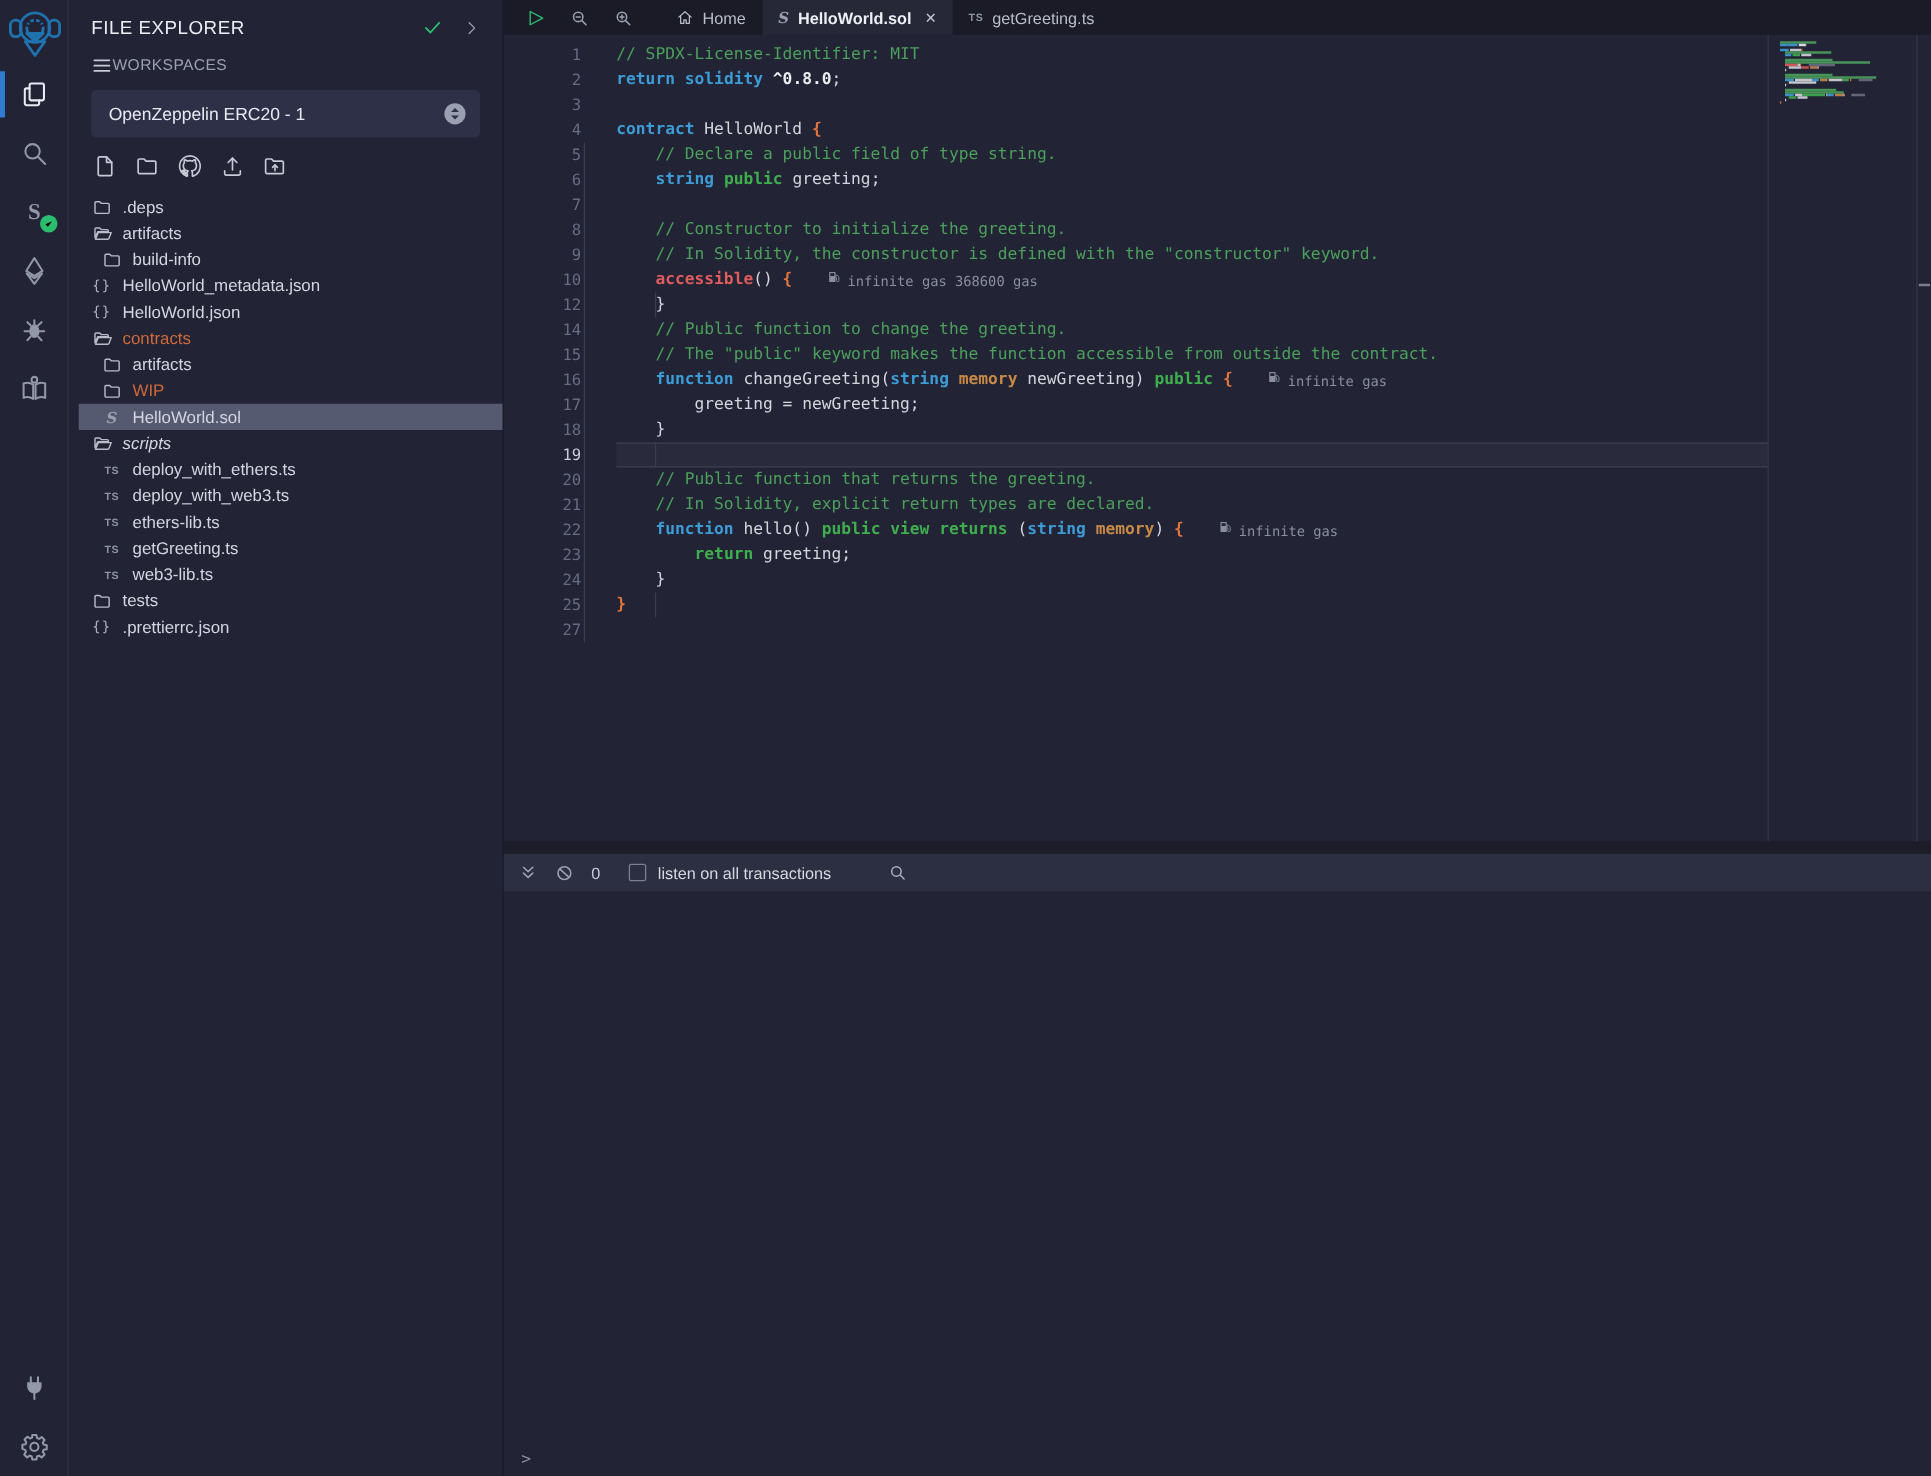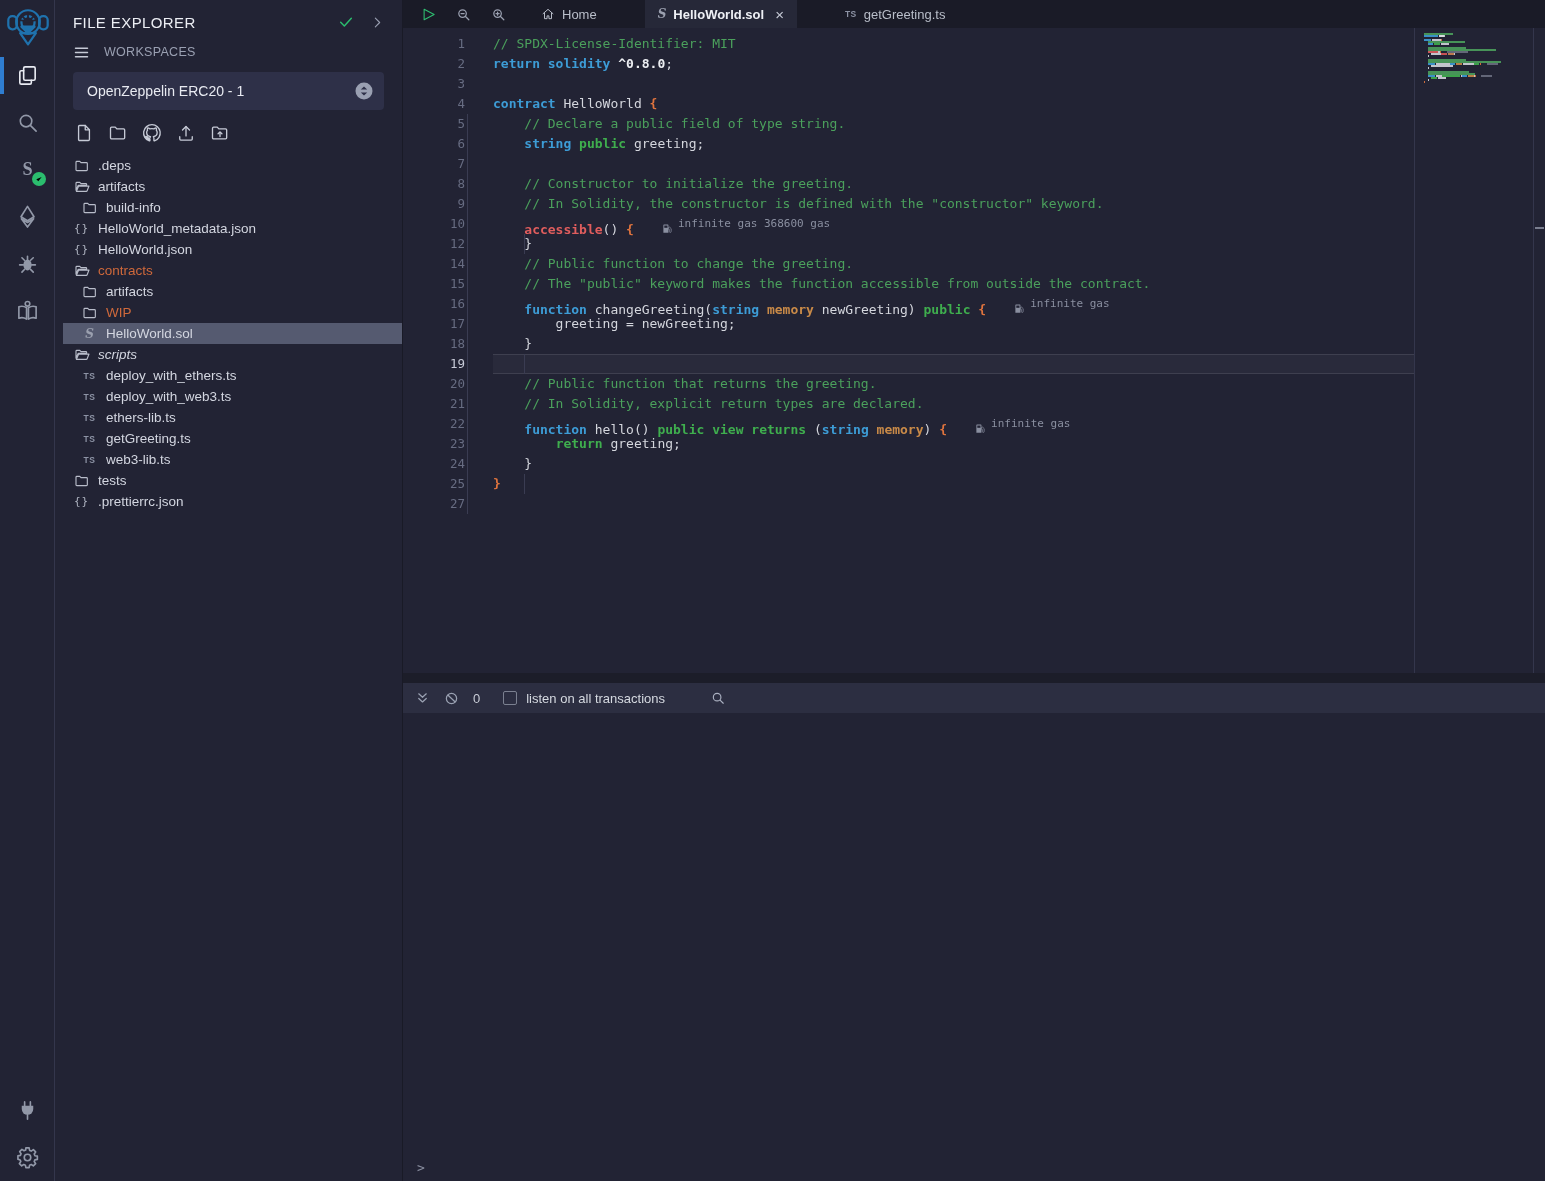--- a/index.html
+++ b/index.html
@@ -27,21 +27,21 @@
               background:var(--green-check,#2bbd6e); display:flex; align-items:center; justify-content:center; color:#fff; }
   .ab-badge svg { width:8px; height:8px; stroke-width:3; }
 
   
   .sidebar { width:348px; height:100%; flex:none; background:var(--bg,#222334); border-right:1px solid #191a26; padding-top:9px; }
   .sb-header { display:flex; align-items:center; padding:0 18px 0 18px; height:26px; }
   .sb-title { font-size:15px; font-weight:500; letter-spacing:.4px; color:#eceef4; }
   .sb-hicons { margin-left:auto; display:flex; align-items:center; gap:17px; }
   .sb-hicons .check { color:var(--green-check,#2bbd6e); } .sb-hicons .check svg{ width:16px;height:16px; stroke-width:2.2;}
   .sb-hicons .chev { color:#9aa0b2; } .sb-hicons .chev svg{ width:13px;height:13px; stroke-width:2;}
-  .ws-row { display:flex; align-items:center; gap:14px; padding:0 18px; height:30px; margin-top:2px; }
+  .ws-row { display:flex; align-items:center; gap:0; padding:0 18px; height:30px; margin-top:2px; }
   .ws-row .icon { color:#c6cad6; } .ws-row .icon svg{ width:17px;height:17px; stroke-width:2; }
   .ws-label { font-size:12.5px; color:var(--text-muted,#9aa0b2); letter-spacing:.3px; }
   .ws-select { margin:5px 18px 0 18px; height:38px; background:var(--bg-dropdown,#2e3048); border-radius:4px;
                display:flex; align-items:center; padding:0 10px 0 14px; cursor:pointer; }
   .ws-name { font-size:14px; font-weight:500; color:#e8eaf1; }
   .ws-sort { margin-left:auto; color:#9aa0b2; } .ws-sort svg { width:20px; height:20px; }
   .sb-toolbar { display:flex; align-items:center; gap:9px; padding:0 16px; height:40px; margin-top:3px; }
   .sb-toolbar .tb-btn { color:var(--icon-bright,#c6cad6); cursor:pointer; width:25px; height:25px;
                         display:flex; align-items:center; justify-content:center; }
   .sb-toolbar .tb-btn svg { width:20px; height:20px; stroke-width:1.6; }
@@ -59,21 +59,21 @@
   .sol-badge { font-family:"DejaVu Serif", serif; font-style:italic; font-weight:bold; font-size:12px; color:#9ba0af; }
   .json-badge { font-family:"DejaVu Sans Mono", monospace; font-size:11px; color:#aeb3c0; letter-spacing:1px; }
 
   
   .main { flex:1; display:flex; flex-direction:column; min-width:0; }
   .tabbar { height:28px; flex:none; background:var(--bg-tabbar,#1a1b27); display:flex; align-items:stretch; }
   .tab-tools { display:flex; align-items:center; gap:20px; padding:0 22px 0 18px; }
   .tool-btn { cursor:pointer; display:flex; }
   .tool-btn.play { color:var(--play-green,#2fbf71); } .tool-btn.play svg { width:15px; height:15px; }
   .tool-btn.zoom { color:#9aa0b0; } .tool-btn.zoom svg { width:15px; height:15px; stroke-width:2; }
-  .tabs { display:flex; align-items:stretch;gap:35px; }
+  .tabs { display:flex; align-items:stretch; }
   .tab { display:flex; align-items:center; gap:7px; padding:0 13px; font-size:13px; color:#b9bec9; cursor:pointer; }
   .tab .icon svg { width:14px; height:14px; }
   .tab.active { background:var(--bg-tab-active,#262838); color:#eef0f5; font-weight:bold; }
   .tab-close { font-size:15px; color:#c6cad6; margin-left:4px; cursor:pointer; font-weight:normal; }
 
   
   .editor-wrap { height:645px; flex:none; display:flex; background:var(--bg,#222334); position:relative; }
   .code-area { width:1011px; flex:none; position:relative; padding-top:6px;
                font-family:"DejaVu Sans Mono", monospace; font-size:13px; }
   .line { display:flex; height:20px; line-height:20px; }
@@ -85,21 +85,21 @@
   .tk-c  { color:var(--tok-comment,#4ba05c); }
   .tk-kb { color:var(--tok-blue,#3d9cd6); font-weight:bold; }
   .tk-kg { color:var(--tok-green,#3fae4e); font-weight:bold; }
   .tk-kr { color:var(--tok-red,#e05d5d); font-weight:bold; }
   .tk-ko { color:var(--tok-orange,#c98a48); font-weight:bold; }
   .tk-br { color:var(--tok-brace,#e0743e); font-weight:bold; }
   .tk-sr { color:var(--tok-string-red,#d95757); }
   .tk-so { color:var(--tok-string-orange,#cc8352); }
   .tk-num{ color:var(--tok-bright,#eceef2); font-weight:bold; }
   .tk-pl { color:var(--tok-plain,#d4d6dd); }
-  .gas { display:inline-flex; align-items:flex-end; gap:5px; margin-left:28px; color:var(--gas-text,#8a8fa0);
+  .gas { display:inline-flex; align-items:flex-start; gap:5px; margin-left:28px; color:var(--gas-text,#8a8fa0);
          font-size:11px; font-weight:normal; vertical-align:baseline; }
   .gas svg { width:11px; height:11px; }
   .guide { position:absolute; width:1px; background:#3a3c52; pointer-events:none; }
   .g1 { left:64px; top:86px; height:400px; }
   .g2a{ left:121px; top:206px; height:20px; } .g2b{ left:121px; top:326px; height:20px; } .g2c{ left:121px; top:446px; height:20px; }
 
   .minimap { width:119px; flex:none; border-left:1px solid var(--border,#34364c); padding:5px 0 0 9px; overflow:hidden; }
   .mm-row { height:2px; white-space:nowrap; }
   .mm-seg { display:inline-block; height:2px; vertical-align:top; opacity:.9; }
   .mm-sp { background:transparent; }

